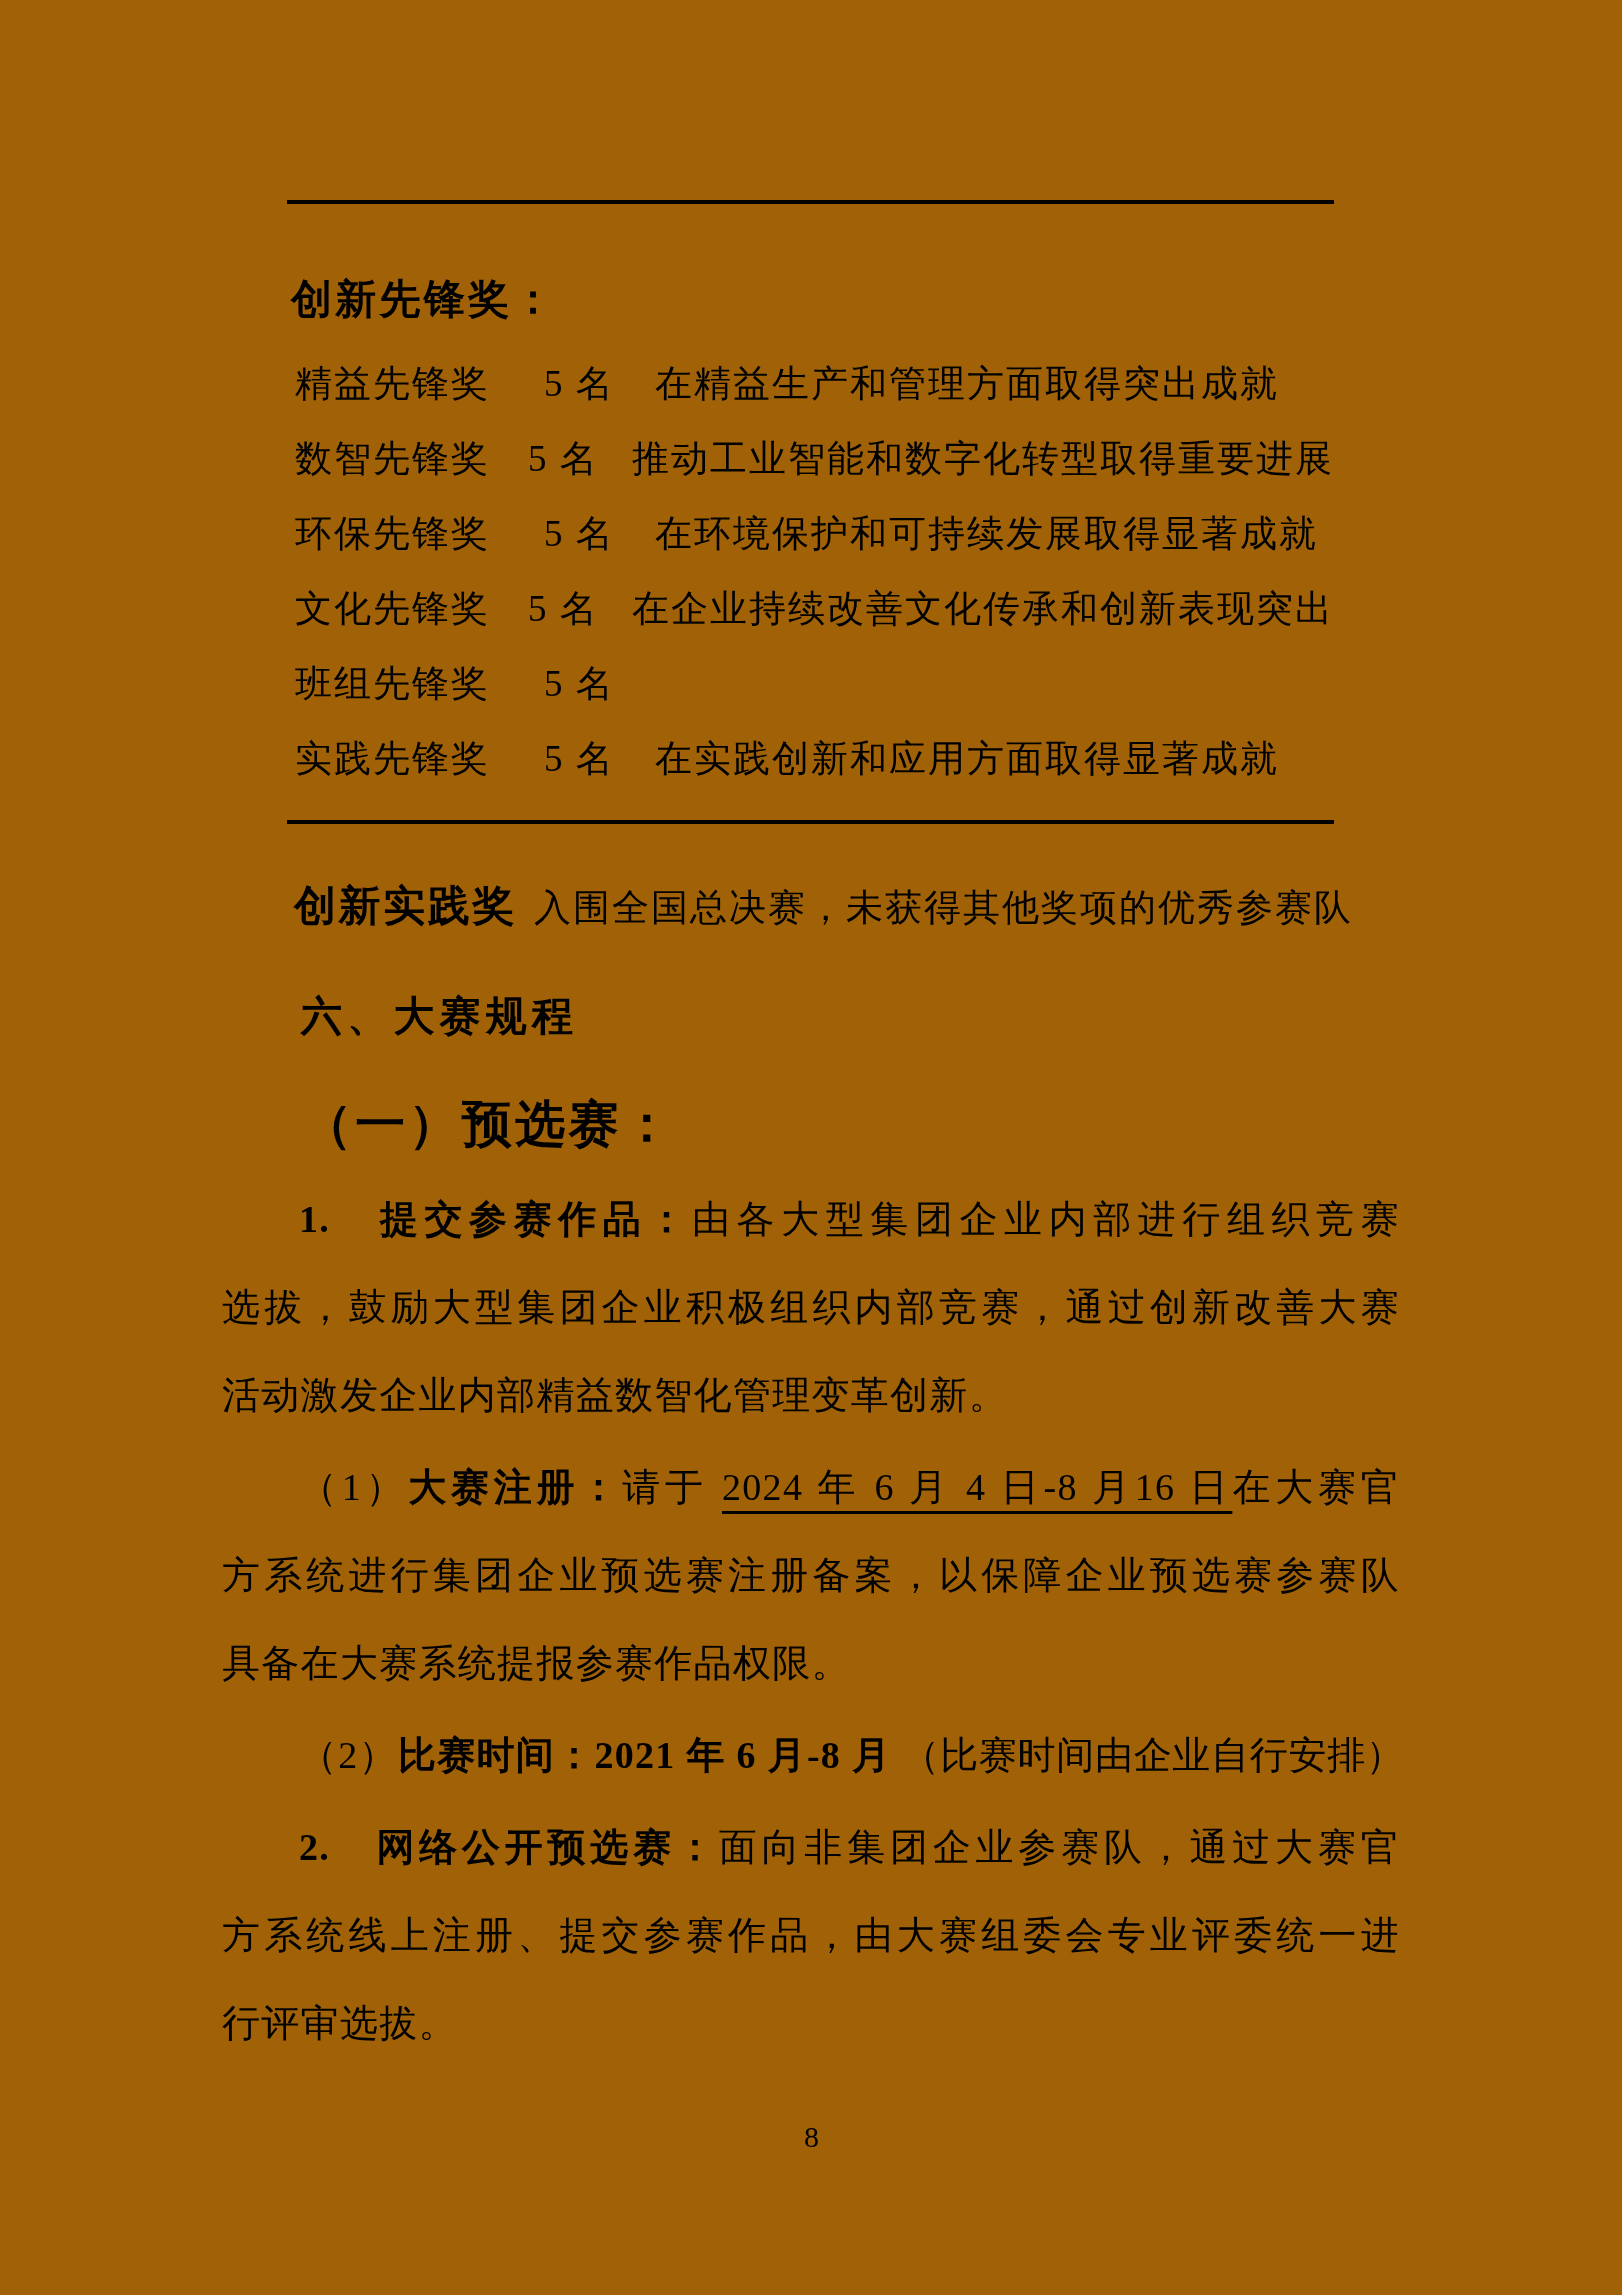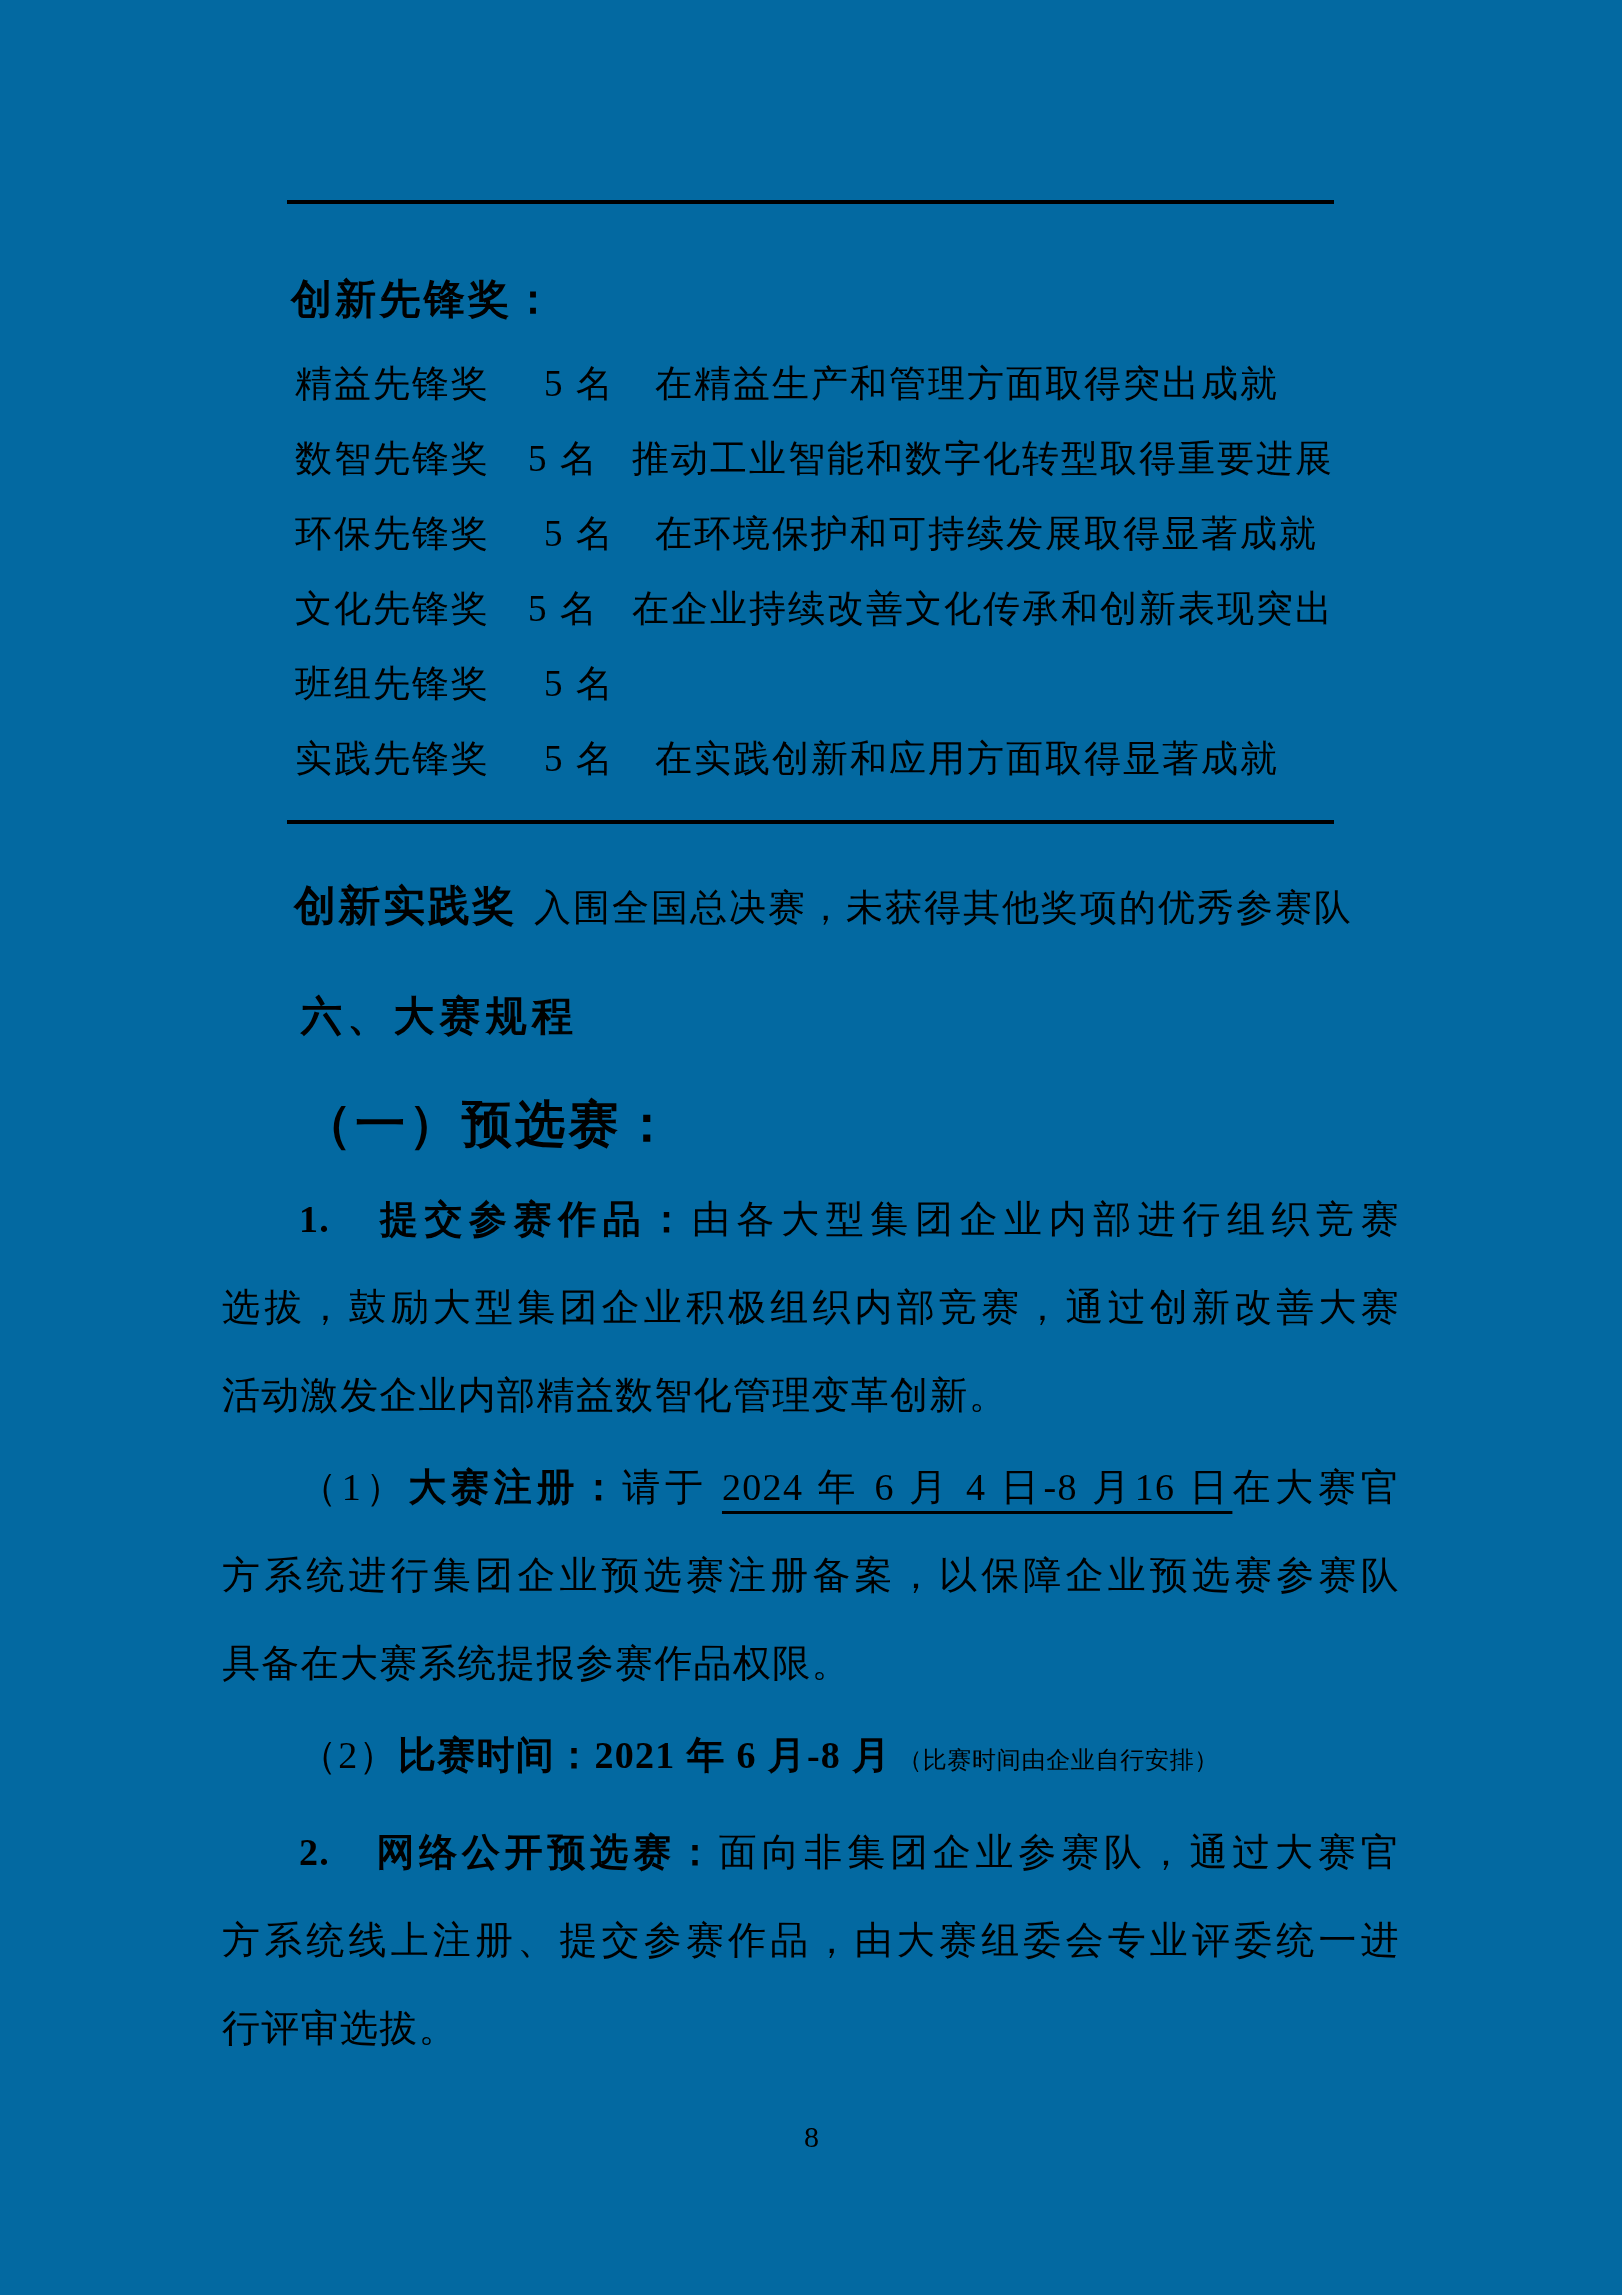--- a/index.html
+++ b/index.html
@@ -1,20 +1,20 @@
 <!DOCTYPE html>
 <html style="font-size:10.5px"><head>
 <meta charset="utf-8">
 <style>
   html, body { margin: 0; padding: 0; background: #ffffff; }
   .page {
     position: relative;
     width: 1623px;
     height: 2295px;
-    background: #0369a1;
+    background: #a16207;
     color: #000000;
     font-family: "Liberation Serif", "DejaVu Serif", serif;
     overflow: hidden;
   }
   .hr {
     position: absolute;
     left: 287px;
     width: 1047px;
     height: 3.9px;
     background: #000000;
@@ -109,21 +109,21 @@
     text-align: justify;
     text-align-last: justify;
   }
   .line.indent { text-indent: 77px; }
   .seg.bold { font-weight: bold; }
   .seg.underline {
     text-decoration: underline;
     text-decoration-thickness: 3.3px;
     text-underline-offset: 10.5px;
   }
-  .seg.small { font-size: 24px; letter-spacing: 0.7px; }
+  .seg.small { font-size: 38px; letter-spacing: 0.7px; }
 
   .pagenum {
     position: absolute;
     left: 0;
     top: 2120px;
     width: 1623px;
     text-align: center;
     font-size: 30px;
   }
 </style>

